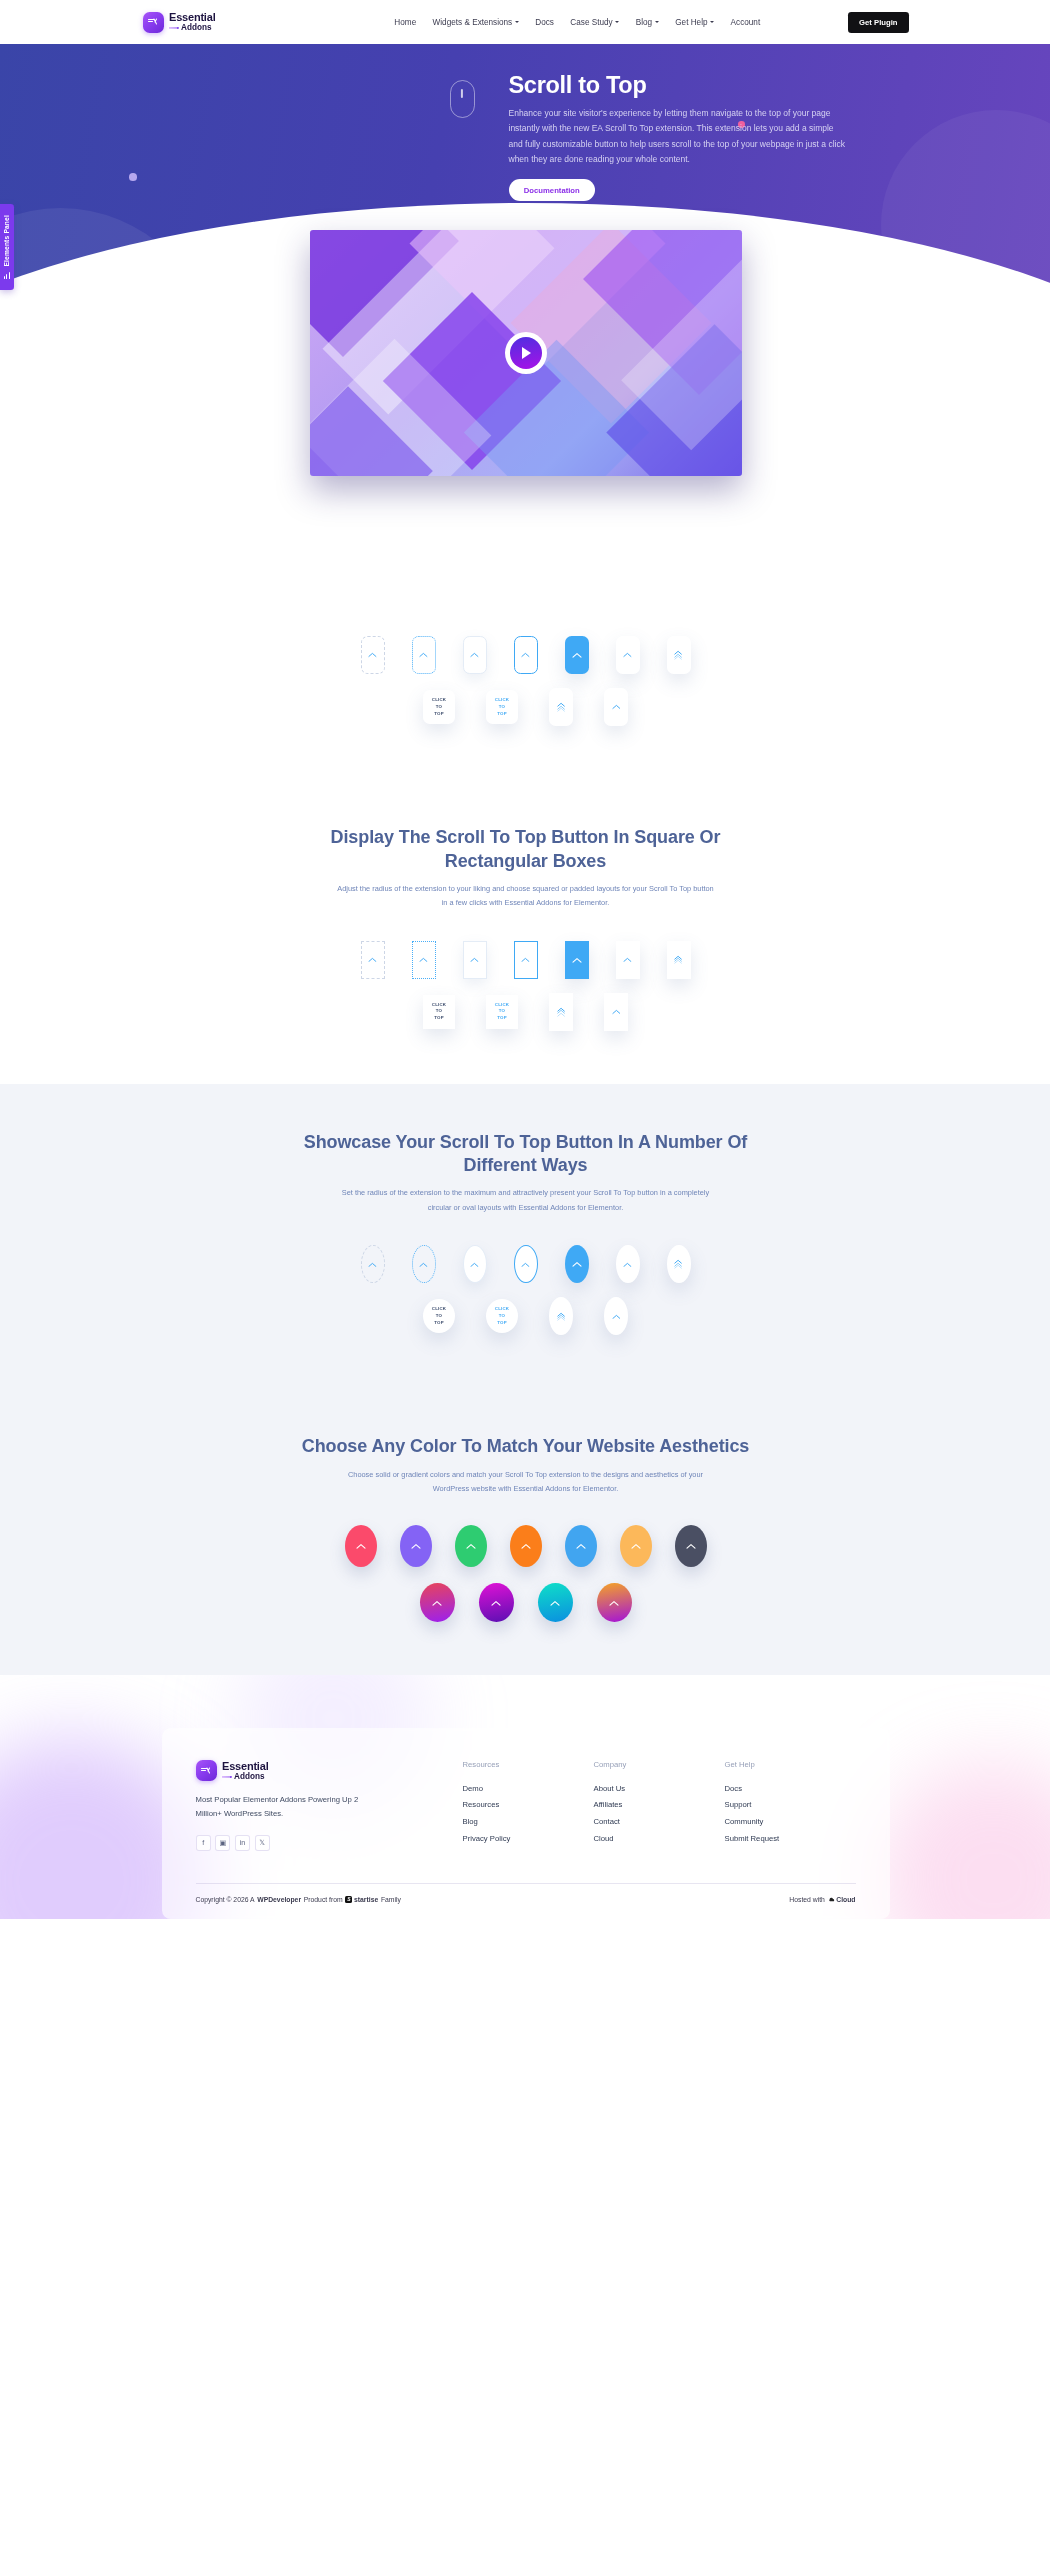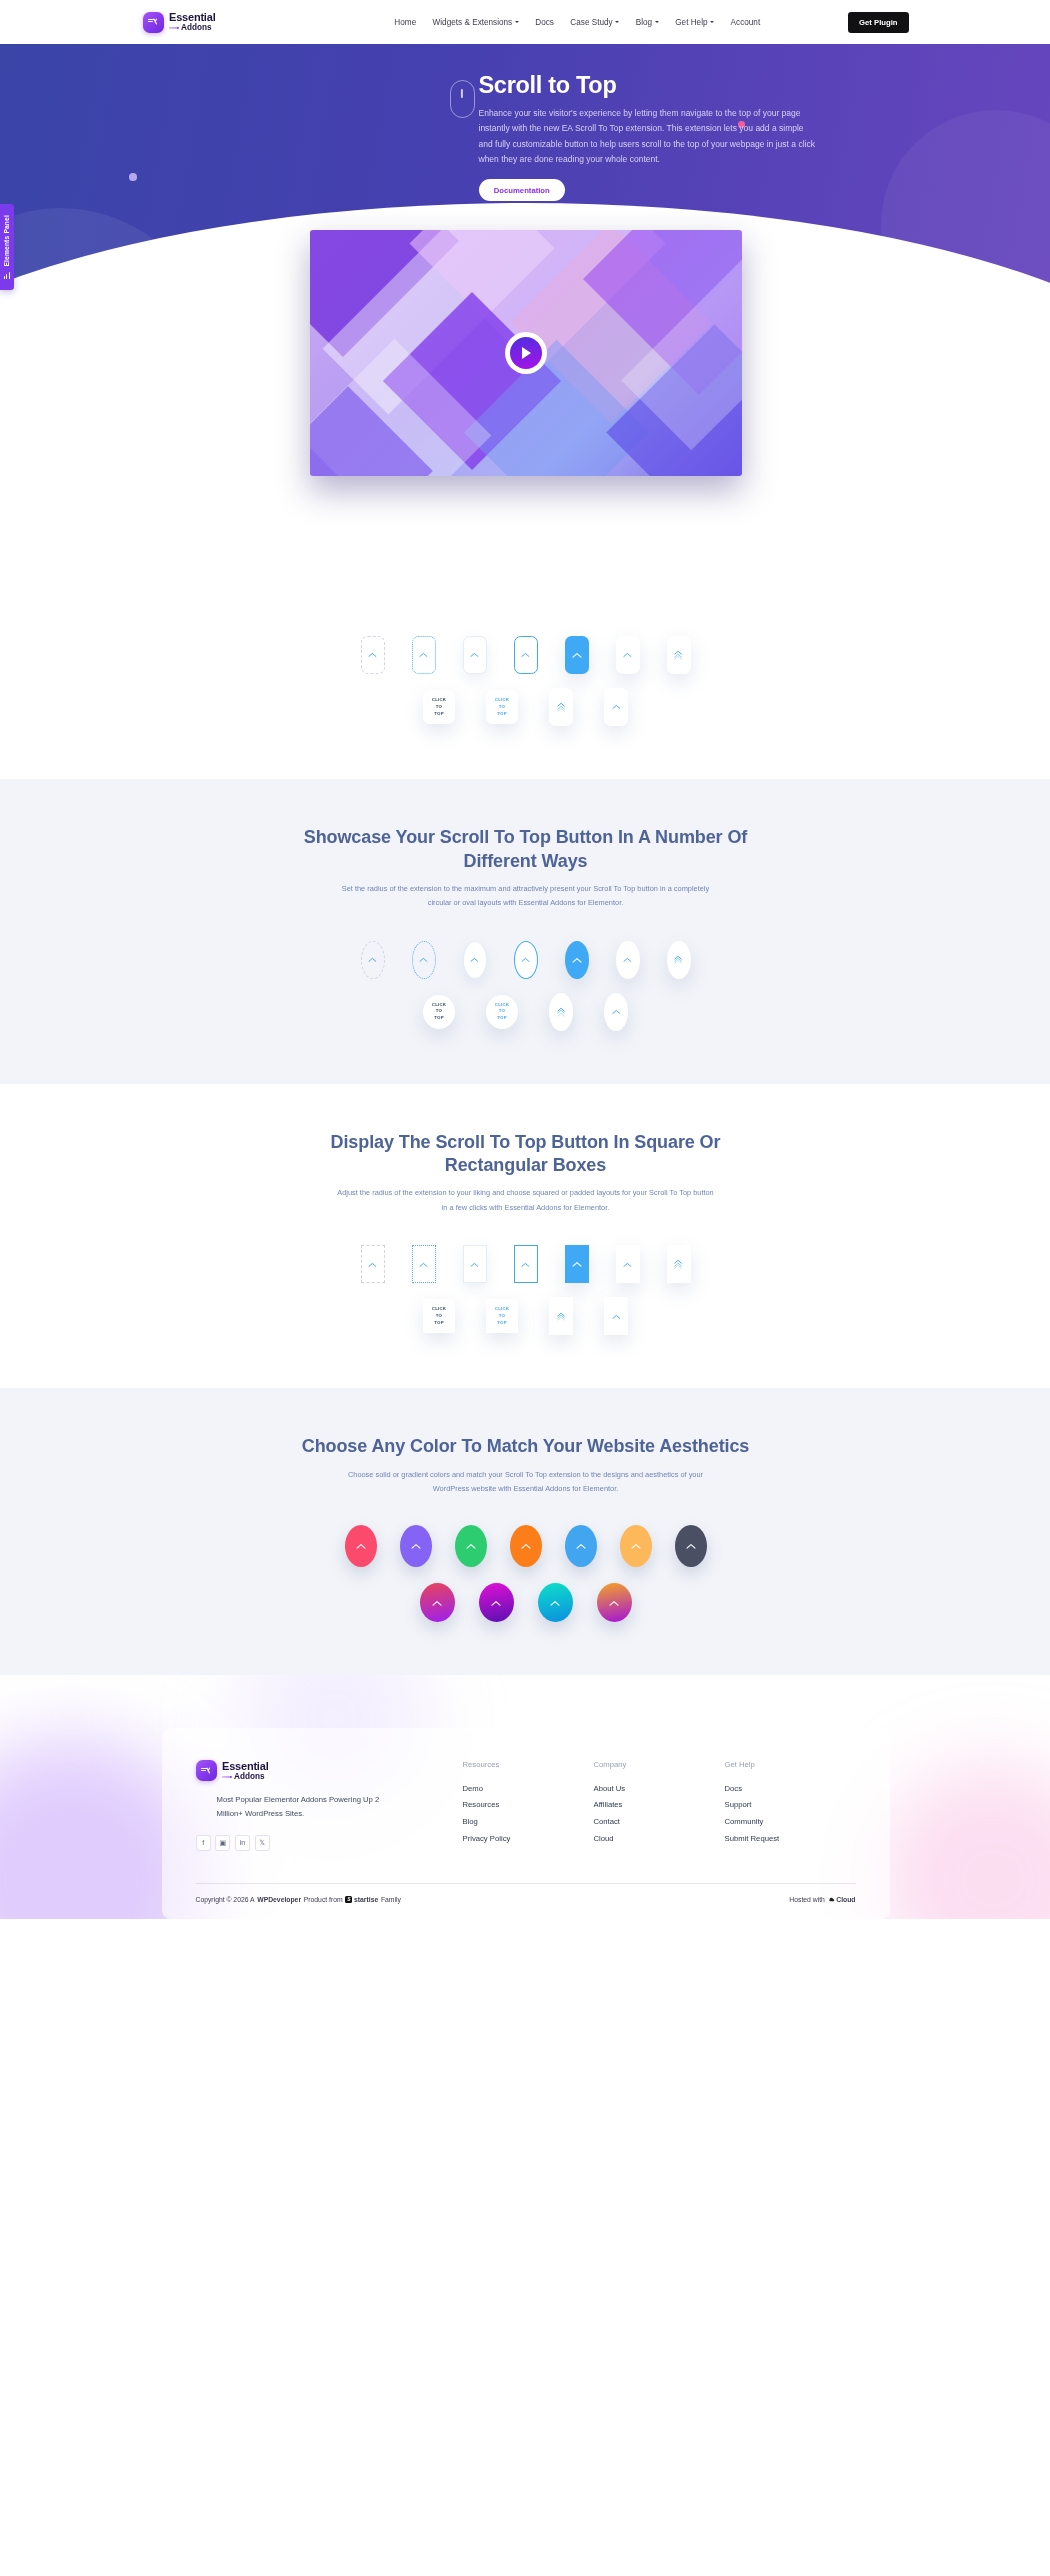--- a/index.html
+++ b/index.html
@@ -38,21 +38,21 @@
   .dot{position:absolute;border-radius:50%;}
   .d1{width:7.7px;height:7.7px;left:129px;top:129px;background:#b6a8ef;}
   .d2{width:6.6px;height:6.6px;left:738px;top:77px;background:#ef5f9e;}
   .d3{width:6px;height:6px;left:264px;top:301px;background:#ef5f9e;}
   .d4{width:8.2px;height:8.2px;left:891px;top:264px;background:#8d8ae6;}
 
   .hero-wave{position:absolute;left:50%;transform:translateX(-50%);bottom:-137px;width:1423px;height:493px;
     background:#fff;border-radius:50%;z-index:1;}
 
   .hero-body{position:relative;z-index:5;width:766px;margin:0 auto;}
-  .hero-top{display:flex;align-items:flex-start;gap:4px;padding-left:307px;}
+  .hero-top{display:flex;align-items:flex-start;gap:34px;padding-left:307px;}
   .mouse-ico{width:25px;height:38px;border:1.6px solid rgba(255,255,255,.45);border-radius:12.6px;flex:none;
     position:relative;margin-top:7.7px;}
   .mouse-ico::after{content:"";position:absolute;left:50%;top:7.7px;transform:translateX(-50%);
     width:2.2px;height:9.3px;border-radius:1.1px;background:rgba(255,255,255,.75);}
   .hero-title{font-size:23.5px;font-weight:800;color:#fff;letter-spacing:-0.3px;line-height:1.1;}
   .hero-desc{font-size:8.5px;line-height:1.8;color:#d6d2f2;margin-top:7.7px;max-width:339px;}
   .doc-btn{margin-top:12px;display:inline-block;background:#fff;color:#8b2fe8;font-size:7.7px;font-weight:600;
     border:none;border-radius:12px;padding:6.6px 15.3px;cursor:pointer;}
 
   .hero-video{position:relative;z-index:6;width:432px;margin:28.5px auto 0;height:246px;border-radius:3.3px;
@@ -120,21 +120,21 @@
   
   .footer{position:relative;background:#fff;padding:53px 0 0;overflow:hidden;}
   .fglow{position:absolute;border-radius:50%;filter:blur(38px);pointer-events:none;}
   .fg1{width:285px;height:285px;left:-71px;bottom:-104px;background:rgba(186,141,250,.45);}
   .fg2{width:235px;height:235px;right:-60px;bottom:-77px;background:rgba(245,160,215,.35);}
   .fg3{width:197px;height:197px;left:235px;top:-55px;background:rgba(205,180,255,.22);}
   .fcard{position:relative;z-index:3;width:728px;margin:0 auto;background:rgba(255,255,255,.62);
     border-radius:8.8px;padding:32px 34px 0;backdrop-filter:blur(3.3px);}
   .fcols{display:flex;}
   .fbrand{width:339px;}
-  .fbrand p{font-size:7.7px;line-height:1.8;color:#3f4a62;margin-top:12px;max-width:181px;margin-left:21px;}
+  .fbrand p{font-size:7.7px;line-height:1.8;color:#3f4a62;margin-top:12px;max-width:181px;}
   .socials{display:flex;gap:4.4px;margin-top:14.2px;}
   .soc{width:15.3px;height:15.3px;border-radius:2.7px;background:rgba(255,255,255,.8);border:0.5px solid rgba(190,180,225,.4);
     display:flex;align-items:center;justify-content:center;color:#5c6480;font-size:7.1px;cursor:pointer;}
   .fcol{width:131px;}
   .fcol h4{font-size:7.7px;font-weight:400;color:#97a0b8;margin-bottom:14.2px;}
   .fcol a{display:block;font-size:7.7px;color:#2f3a52;text-decoration:none;margin-bottom:7.7px;cursor:pointer;}
   .fbar{position:relative;z-index:3;margin-top:32px;border-top:0.5px solid rgba(160,150,200,.25);
     display:flex;align-items:center;justify-content:space-between;padding:12px 0 16.4px;}
   .fbar .left,.fbar .right{font-size:6.8px;color:#3a3a4e;display:flex;align-items:center;gap:2.7px;}
   .fbar b{font-weight:700;}
@@ -326,20 +326,113 @@
           <div class="demo sq v-plain sh">
             <span class="chev">
               <svg width="8.8" height="5.4" viewBox="0 0 20 12">
                 <path d="M2 10L10 3l8 7" stroke="#3fa9f5" stroke-width="2.2" fill="none" stroke-linecap="round" stroke-linejoin="round"></path>
               </svg>
             </span>
           </div>
         </div>
       </div>
     </section>
+    <section class="block bg-white">
+      <div class="wrap">
+        <div class="sec-head">
+          <h2 class="sec-title">Display The Scroll To Top Button In Square Or Rectangular Boxes</h2>
+          <p class="sec-sub">Adjust the radius of the extension to your liking and choose squared or padded layouts for your Scroll To Top button in a few clicks with Essential Addons for Elementor.</p>
+        </div>
+        <div class="btn-grid">
+          <div class="demo rc v-dashed">
+            <span class="chev">
+              <svg width="8.8" height="5.4" viewBox="0 0 20 12">
+                <path d="M2 10L10 3l8 7" stroke="#3fa9f5" stroke-width="2.2" fill="none" stroke-linecap="round" stroke-linejoin="round"></path>
+              </svg>
+            </span>
+          </div>
+          <div class="demo rc v-dotted">
+            <span class="chev">
+              <svg width="8.8" height="5.4" viewBox="0 0 20 12">
+                <path d="M2 10L10 3l8 7" stroke="#3fa9f5" stroke-width="2.2" fill="none" stroke-linecap="round" stroke-linejoin="round"></path>
+              </svg>
+            </span>
+          </div>
+          <div class="demo rc v-soft">
+            <span class="chev">
+              <svg width="8.8" height="5.4" viewBox="0 0 20 12">
+                <path d="M2 10L10 3l8 7" stroke="#3fa9f5" stroke-width="2.2" fill="none" stroke-linecap="round" stroke-linejoin="round"></path>
+              </svg>
+            </span>
+          </div>
+          <div class="demo rc v-solidline">
+            <span class="chev">
+              <svg width="8.8" height="5.4" viewBox="0 0 20 12">
+                <path d="M2 10L10 3l8 7" stroke="#3fa9f5" stroke-width="2.2" fill="none" stroke-linecap="round" stroke-linejoin="round"></path>
+              </svg>
+            </span>
+          </div>
+          <div class="demo rc v-fill sh">
+            <span class="chev">
+              <svg width="10" height="6.1" viewBox="0 0 20 12">
+                <path d="M2 10L10 3l8 7" stroke="#ffffff" stroke-width="2.2" fill="none" stroke-linecap="round" stroke-linejoin="round"></path>
+              </svg>
+            </span>
+          </div>
+          <div class="demo rc v-plain sh">
+            <span class="chev">
+              <svg width="8.8" height="5.4" viewBox="0 0 20 12">
+                <path d="M2 10L10 3l8 7" stroke="#3fa9f5" stroke-width="2.2" fill="none" stroke-linecap="round" stroke-linejoin="round"></path>
+              </svg>
+            </span>
+          </div>
+          <div class="demo rc v-plain sh">
+            <span class="multi">
+              <svg class="o1" width="8.2" height="5" viewBox="0 0 20 12">
+                <path d="M2 10L10 3l8 7" stroke="#3fa9f5" stroke-width="2.4" fill="none" stroke-linecap="round" stroke-linejoin="round"></path>
+              </svg>
+              <svg class="o2" width="8.2" height="5" viewBox="0 0 20 12">
+                <path d="M2 10L10 3l8 7" stroke="#3fa9f5" stroke-width="2.4" fill="none" stroke-linecap="round" stroke-linejoin="round"></path>
+              </svg>
+              <svg class="o3" width="8.2" height="5" viewBox="0 0 20 12">
+                <path d="M2 10L10 3l8 7" stroke="#3fa9f5" stroke-width="2.4" fill="none" stroke-linecap="round" stroke-linejoin="round"></path>
+              </svg>
+            </span>
+          </div>
+        </div>
+        <div class="btn-grid r2">
+          <div class="demo trc v-plain sh col-dark">
+            <span style="text-align: center;">CLICK<br>TO<br>TOP</span>
+          </div>
+          <div class="demo trc v-plain sh">
+            <span style="text-align: center;">CLICK<br>TO<br>TOP</span>
+          </div>
+          <div class="demo rc v-plain sh">
+            <span class="multi">
+              <svg class="o1" width="8.2" height="5" viewBox="0 0 20 12">
+                <path d="M2 10L10 3l8 7" stroke="#3fa9f5" stroke-width="2.4" fill="none" stroke-linecap="round" stroke-linejoin="round"></path>
+              </svg>
+              <svg class="o2" width="8.2" height="5" viewBox="0 0 20 12">
+                <path d="M2 10L10 3l8 7" stroke="#3fa9f5" stroke-width="2.4" fill="none" stroke-linecap="round" stroke-linejoin="round"></path>
+              </svg>
+              <svg class="o3" width="8.2" height="5" viewBox="0 0 20 12">
+                <path d="M2 10L10 3l8 7" stroke="#3fa9f5" stroke-width="2.4" fill="none" stroke-linecap="round" stroke-linejoin="round"></path>
+              </svg>
+            </span>
+          </div>
+          <div class="demo rc v-plain sh">
+            <span class="chev">
+              <svg width="8.8" height="5.4" viewBox="0 0 20 12">
+                <path d="M2 10L10 3l8 7" stroke="#3fa9f5" stroke-width="2.2" fill="none" stroke-linecap="round" stroke-linejoin="round"></path>
+              </svg>
+            </span>
+          </div>
+        </div>
+      </div>
+    </section>
     <section class="block bg-grey">
       <div class="wrap">
         <div class="sec-head">
           <h2 class="sec-title">Showcase Your Scroll To Top Button In A Number Of Different Ways</h2>
           <p class="sec-sub">Set the radius of the extension to the maximum and attractively present your Scroll To Top button in a completely circular or oval layouts with Essential Addons for Elementor.</p>
         </div>
         <div class="btn-grid">
           <div class="demo ov v-dashed">
             <span class="chev">
               <svg width="8.8" height="5.4" viewBox="0 0 20 12">
@@ -410,113 +503,20 @@
               </svg>
               <svg class="o2" width="8.2" height="5" viewBox="0 0 20 12">
                 <path d="M2 10L10 3l8 7" stroke="#3fa9f5" stroke-width="2.4" fill="none" stroke-linecap="round" stroke-linejoin="round"></path>
               </svg>
               <svg class="o3" width="8.2" height="5" viewBox="0 0 20 12">
                 <path d="M2 10L10 3l8 7" stroke="#3fa9f5" stroke-width="2.4" fill="none" stroke-linecap="round" stroke-linejoin="round"></path>
               </svg>
             </span>
           </div>
           <div class="demo ov v-plain sh">
-            <span class="chev">
-              <svg width="8.8" height="5.4" viewBox="0 0 20 12">
-                <path d="M2 10L10 3l8 7" stroke="#3fa9f5" stroke-width="2.2" fill="none" stroke-linecap="round" stroke-linejoin="round"></path>
-              </svg>
-            </span>
-          </div>
-        </div>
-      </div>
-    </section>
-    <section class="block bg-white">
-      <div class="wrap">
-        <div class="sec-head">
-          <h2 class="sec-title">Display The Scroll To Top Button In Square Or Rectangular Boxes</h2>
-          <p class="sec-sub">Adjust the radius of the extension to your liking and choose squared or padded layouts for your Scroll To Top button in a few clicks with Essential Addons for Elementor.</p>
-        </div>
-        <div class="btn-grid">
-          <div class="demo rc v-dashed">
-            <span class="chev">
-              <svg width="8.8" height="5.4" viewBox="0 0 20 12">
-                <path d="M2 10L10 3l8 7" stroke="#3fa9f5" stroke-width="2.2" fill="none" stroke-linecap="round" stroke-linejoin="round"></path>
-              </svg>
-            </span>
-          </div>
-          <div class="demo rc v-dotted">
-            <span class="chev">
-              <svg width="8.8" height="5.4" viewBox="0 0 20 12">
-                <path d="M2 10L10 3l8 7" stroke="#3fa9f5" stroke-width="2.2" fill="none" stroke-linecap="round" stroke-linejoin="round"></path>
-              </svg>
-            </span>
-          </div>
-          <div class="demo rc v-soft">
-            <span class="chev">
-              <svg width="8.8" height="5.4" viewBox="0 0 20 12">
-                <path d="M2 10L10 3l8 7" stroke="#3fa9f5" stroke-width="2.2" fill="none" stroke-linecap="round" stroke-linejoin="round"></path>
-              </svg>
-            </span>
-          </div>
-          <div class="demo rc v-solidline">
-            <span class="chev">
-              <svg width="8.8" height="5.4" viewBox="0 0 20 12">
-                <path d="M2 10L10 3l8 7" stroke="#3fa9f5" stroke-width="2.2" fill="none" stroke-linecap="round" stroke-linejoin="round"></path>
-              </svg>
-            </span>
-          </div>
-          <div class="demo rc v-fill sh">
-            <span class="chev">
-              <svg width="10" height="6.1" viewBox="0 0 20 12">
-                <path d="M2 10L10 3l8 7" stroke="#ffffff" stroke-width="2.2" fill="none" stroke-linecap="round" stroke-linejoin="round"></path>
-              </svg>
-            </span>
-          </div>
-          <div class="demo rc v-plain sh">
-            <span class="chev">
-              <svg width="8.8" height="5.4" viewBox="0 0 20 12">
-                <path d="M2 10L10 3l8 7" stroke="#3fa9f5" stroke-width="2.2" fill="none" stroke-linecap="round" stroke-linejoin="round"></path>
-              </svg>
-            </span>
-          </div>
-          <div class="demo rc v-plain sh">
-            <span class="multi">
-              <svg class="o1" width="8.2" height="5" viewBox="0 0 20 12">
-                <path d="M2 10L10 3l8 7" stroke="#3fa9f5" stroke-width="2.4" fill="none" stroke-linecap="round" stroke-linejoin="round"></path>
-              </svg>
-              <svg class="o2" width="8.2" height="5" viewBox="0 0 20 12">
-                <path d="M2 10L10 3l8 7" stroke="#3fa9f5" stroke-width="2.4" fill="none" stroke-linecap="round" stroke-linejoin="round"></path>
-              </svg>
-              <svg class="o3" width="8.2" height="5" viewBox="0 0 20 12">
-                <path d="M2 10L10 3l8 7" stroke="#3fa9f5" stroke-width="2.4" fill="none" stroke-linecap="round" stroke-linejoin="round"></path>
-              </svg>
-            </span>
-          </div>
-        </div>
-        <div class="btn-grid r2">
-          <div class="demo trc v-plain sh col-dark">
-            <span style="text-align: center;">CLICK<br>TO<br>TOP</span>
-          </div>
-          <div class="demo trc v-plain sh">
-            <span style="text-align: center;">CLICK<br>TO<br>TOP</span>
-          </div>
-          <div class="demo rc v-plain sh">
-            <span class="multi">
-              <svg class="o1" width="8.2" height="5" viewBox="0 0 20 12">
-                <path d="M2 10L10 3l8 7" stroke="#3fa9f5" stroke-width="2.4" fill="none" stroke-linecap="round" stroke-linejoin="round"></path>
-              </svg>
-              <svg class="o2" width="8.2" height="5" viewBox="0 0 20 12">
-                <path d="M2 10L10 3l8 7" stroke="#3fa9f5" stroke-width="2.4" fill="none" stroke-linecap="round" stroke-linejoin="round"></path>
-              </svg>
-              <svg class="o3" width="8.2" height="5" viewBox="0 0 20 12">
-                <path d="M2 10L10 3l8 7" stroke="#3fa9f5" stroke-width="2.4" fill="none" stroke-linecap="round" stroke-linejoin="round"></path>
-              </svg>
-            </span>
-          </div>
-          <div class="demo rc v-plain sh">
             <span class="chev">
               <svg width="8.8" height="5.4" viewBox="0 0 20 12">
                 <path d="M2 10L10 3l8 7" stroke="#3fa9f5" stroke-width="2.2" fill="none" stroke-linecap="round" stroke-linejoin="round"></path>
               </svg>
             </span>
           </div>
         </div>
       </div>
     </section>
   </div>

